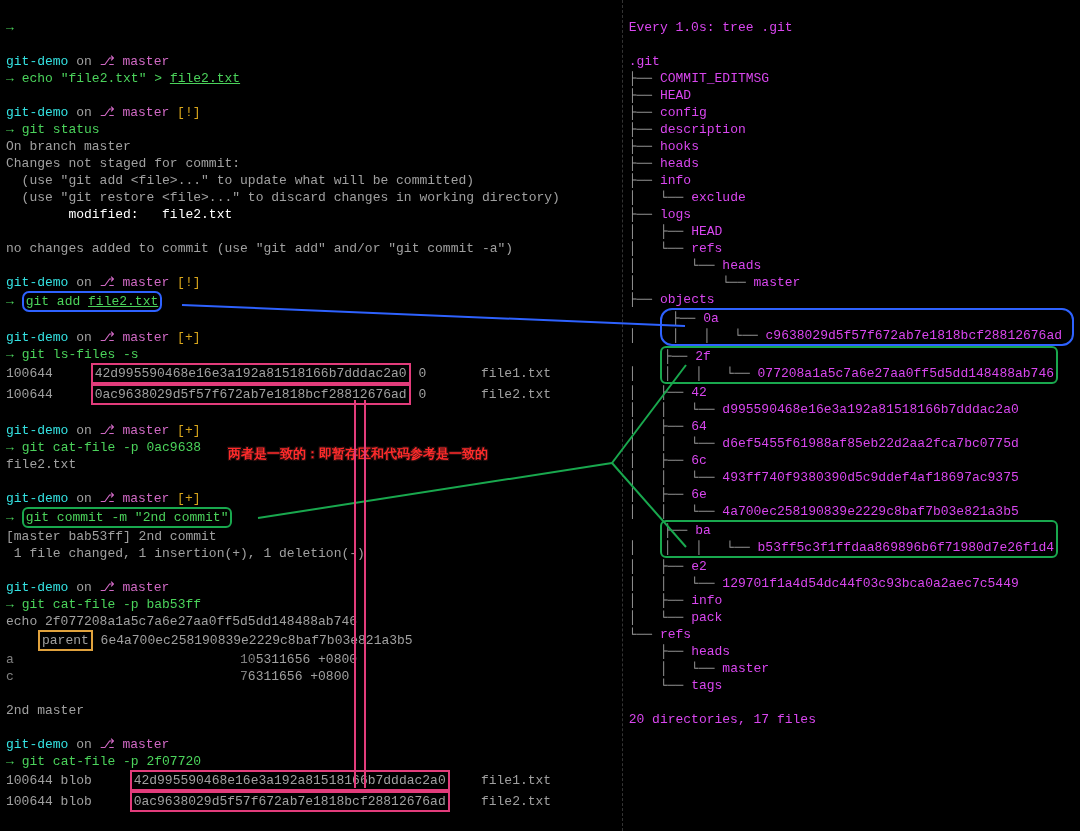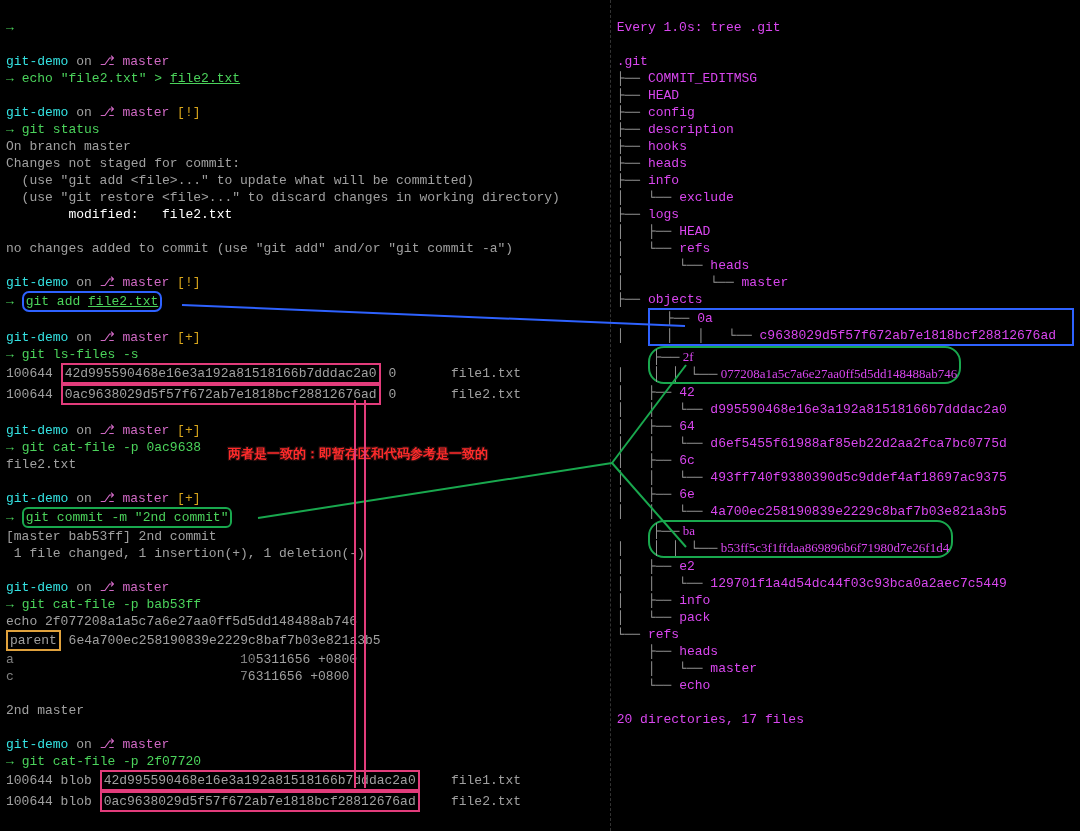--- a/index.html
+++ b/index.html
@@ -52,25 +52,27 @@
   .box-green {
     border: 2px solid #19a84e;
     border-radius: 6px;
     padding: 0 2px;
     display: inline-block;
   }
   .box-pink {
     border: 2px solid #e23c7b;
     padding: 0 2px;
     display: inline-block;
+    margin-left: 30px;
   }
   .box-orange {
     border: 2px solid #e0a23d;
     padding: 0 2px;
     display: inline-block;
+    margin-left: 32px;
   }
   .annot-red {
     position: absolute;
     color: #ff2b2b;
     font-weight: bold;
     text-shadow:
       -1px -1px 0 #2a0f0f,
        1px -1px 0 #2a0f0f,
       -1px  1px 0 #2a0f0f,
        1px  1px 0 #2a0f0f;
@@ -87,30 +89,29 @@
   }
   svg.overlay {
     position: absolute;
     inset: 0;
     pointer-events: none;
   }
   
   
   .obj-box-blue {
     border: 2px solid #2e62ff;
-    border-radius: 0;
-    padding: 0 16px;
+    border-radius: 12px;
+    padding: 0 10px;
     display: inline-block;
   }
   .obj-box-green {
     border: 2px solid #19a84e;
-    border-radius: 16px;
-    padding: 0 2px;
-    display: inline-block;
-    font-family: Liberation Serif, serif;
+    border-radius: 6px;
+    padding: 0 2px;
+    display: inline-block;
   }
 </style>
 </head>
 <body>
 
 <div class="screen">
 
   <div class="pane-left">
 <span class="arrow">→</span>
 
@@ -194,21 +195,21 @@
 <span class="treec">│   │   └── </span><span class="gray">4a700ec258190839e2229c8baf7b03e821a3b5</span>
 <span class="treec">│   </span><span class="obj-box-green"><span class="treec">├── </span><span class="gray">ba</span>
 <span class="treec">│   │   └── </span><span class="gray">b53ff5c3f1ffdaa869896b6f71980d7e26f1d4</span></span>
 <span class="treec">│   ├── </span><span class="gray">e2</span>
 <span class="treec">│   │   └── </span><span class="gray">129701f1a4d54dc44f03c93bca0a2aec7c5449</span>
 <span class="treec">│   ├── </span><span class="gray">info</span>
 <span class="treec">│   └── </span><span class="gray">pack</span>
 <span class="treec">└── </span><span class="gray">refs</span>
 <span class="treec">    ├── </span><span class="gray">heads</span>
 <span class="treec">    │   └── </span><span class="gray">master</span>
-<span class="treec">    └── </span><span class="gray">echo</span>
+<span class="treec">    └── </span><span class="gray">tags</span>
 
 <span class="gray">20 directories, 17 files</span>
   </div>
 
   <svg class="overlay" width="1080" height="831">
 
     <line x1="182" y1="305" x2="685" y2="326" stroke="#2e62ff" stroke-width="2"></line>
 
     <line x1="258" y1="518" x2="612" y2="463" stroke="#19a84e" stroke-width="2"></line>
     <line x1="612" y1="463" x2="686" y2="365" stroke="#19a84e" stroke-width="2"></line>

